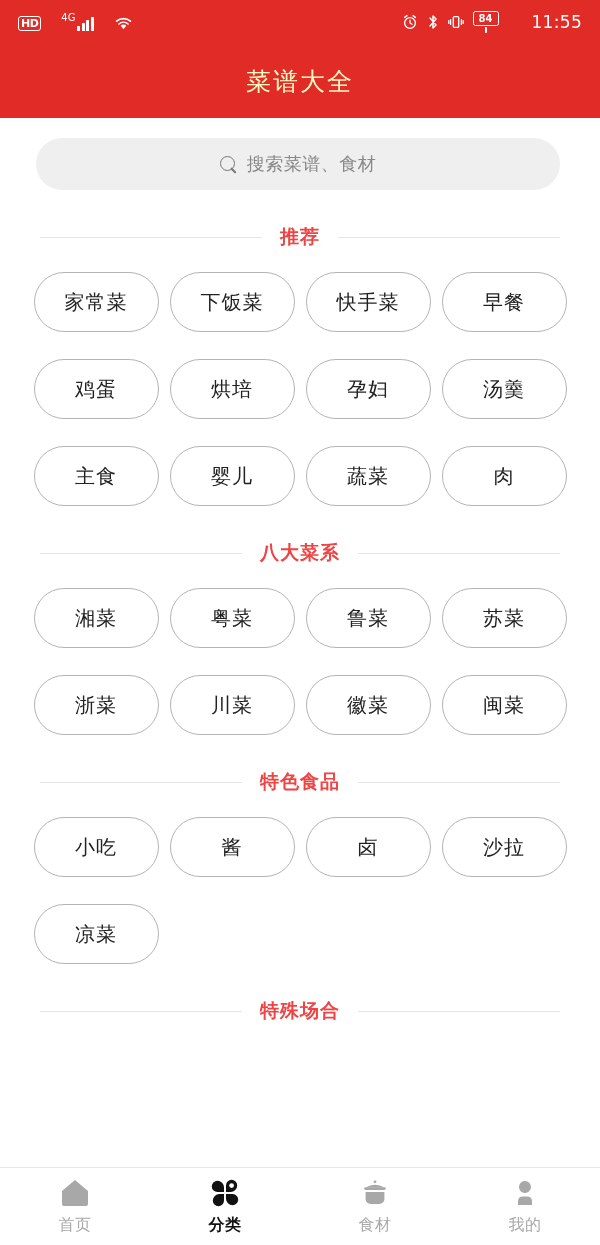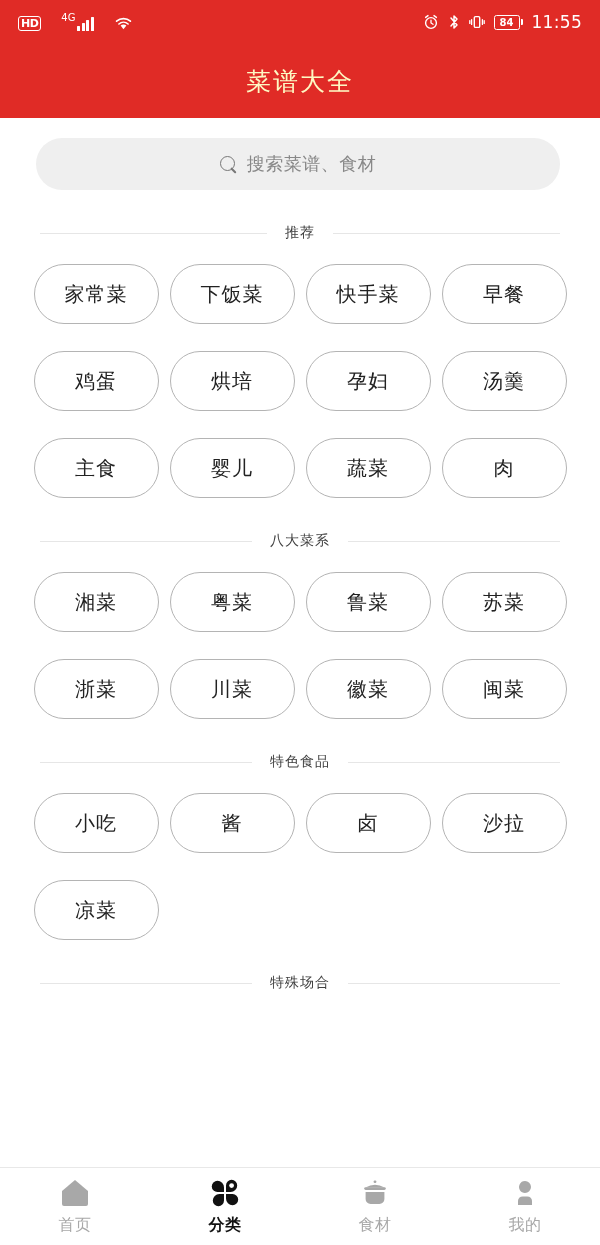--- a/index.html
+++ b/index.html
@@ -22,29 +22,29 @@
     padding:0 2px; line-height:13px; letter-spacing:-0.5px;
   }
   .net { display:flex; align-items:flex-end; gap:2px; }
   .net .g { font-size:10px; line-height:10px; margin-bottom:8px; }
   .bars { display:flex; align-items:flex-end; gap:1.5px; height:15px; }
   .bars i { display:block; width:3px; background:#fff; border-radius:0.5px; }
   .bars i:nth-child(1){height:5px;} .bars i:nth-child(2){height:8px;}
   .bars i:nth-child(3){height:11px;} .bars i:nth-child(4){height:14px;}
   .icn { display:inline-flex; align-items:center; }
   .batt {
-    display:inline-flex; align-items:center; gap:1px;
+    display:inline-flex; align-items:center; gap:1px;flex-direction:column;
   }
   .batt .body {
     border:1.5px solid #fff; border-radius:2.5px; height:15px;
     min-width:26px; display:flex; align-items:center; justify-content:center;
     font-size:10px; font-weight:bold; padding:0 1.5px;
   }
   .batt .tip { width:2px; height:6px; background:#fff; border-radius:0 1px 1px 0; }
-  .clock { font-size:17px; letter-spacing:0.3px; }
+  .clock { font-size:17px; letter-spacing:0.3px;margin-left:24px; }
 
   
   .appbar {
     height:74px; background:#e02b26; display:flex; align-items:center;
     justify-content:center;
   }
   .appbar .title {
     color:#fef9c3; font-size:25px; letter-spacing:2px;
   }
 
@@ -71,21 +71,21 @@
   }
   .searchbar .ph { color:#888; font-size:18px; letter-spacing:0.5px; }
 
   
   .section-head {
     display:flex; align-items:center; gap:18px;
     padding:0 40px; margin-top:34px;
   }
   .section-head .line { flex:1; height:1px; background:#e6e6e6; }
   .section-head .stitle {
-    font-size:14px; color:#404040; letter-spacing:1px; white-space:nowrap;
+    font-size:19px; color:#ef4444; letter-spacing:1px; white-space:nowrap;font-weight:bold;
   }
 
   
   .chips {
     display:flex; flex-wrap:wrap; padding:0 28px; margin-top:22px;
     row-gap:27px; column-gap:0;text-align:right;
   }
   .chipcell {
     width:25%; display:flex; justify-content:center;
   }

